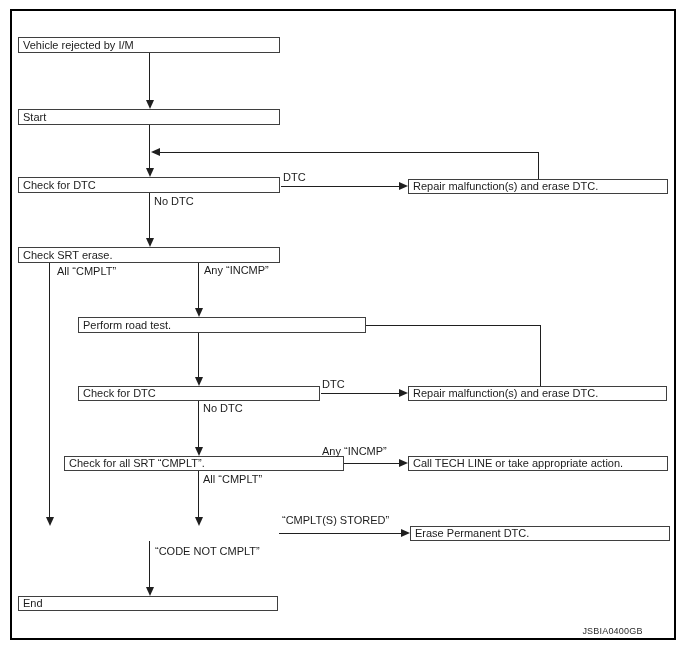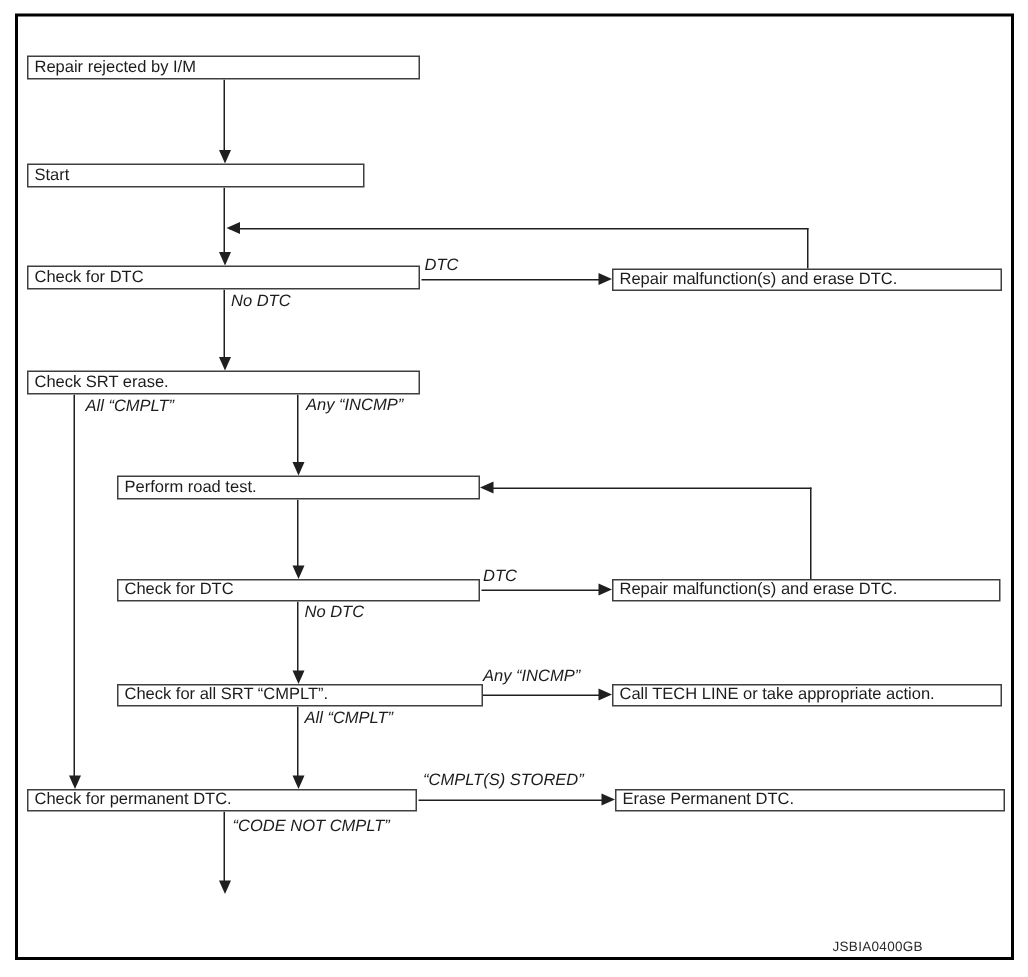--- a/index.html
+++ b/index.html
@@ -34,21 +34,20 @@
     line-height: 11px;
     white-space: nowrap;
     color: #1c1c1c;
   }
   .elabel {
     position: absolute;
     font-size: 11px;
     line-height: 11px;
     white-space: nowrap;
     color: #1c1c1c;
-    font-style: italic;
   }
   .hline { position: absolute; height: 1.4px; background: #1f1f1f; }
   .vline { position: absolute; width: 1.4px; background: #1f1f1f; }
   .arr-down {
     position: absolute; width: 0; height: 0;
     border-left: 4px solid transparent;
     border-right: 4px solid transparent;
     border-top: 9px solid #1f1f1f;
   }
   .arr-right {
@@ -59,21 +58,21 @@
   }
   .arr-left {
     position: absolute; width: 0; height: 0;
     border-top: 4px solid transparent;
     border-bottom: 4px solid transparent;
     border-right: 9px solid #1f1f1f;
   }
   .watermark {
     position: absolute;
     left: 555px; top: 626px; width: 115px;
-    text-align: left;
+    text-align: center;
     font-size: 9px;
     letter-spacing: 0.2px;
     color: #2b2b2b;
   }
 </style>
 </head>
 <body>
 
 <div id="stage">
 
@@ -107,28 +106,28 @@
   <div class="arr-down" style="left:195px;top:447px;"></div>
   <div class="arr-down" style="left:195px;top:517px;"></div>
   <div class="arr-down" style="left:146px;top:587px;"></div>
   <div class="arr-right" style="left:399px;top:182px;"></div>
   <div class="arr-right" style="left:399px;top:389px;"></div>
   <div class="arr-right" style="left:399px;top:459px;"></div>
   <div class="arr-right" style="left:401px;top:529px;"></div>
   <div class="arr-left" style="left:151px;top:148px;"></div>
   <div class="arr-left" style="left:320px;top:321px;"></div>
 
-  <div class="node" style="left:18px;top:37px;width:262px;">Repair rejected by I/M</div>
-  <div class="node" style="left:18px;top:109px;width:225px;">Start</div>
+  <div class="node" style="left:18px;top:37px;width:262px;">Vehicle rejected by I/M</div>
+  <div class="node" style="left:18px;top:109px;width:262px;">Start</div>
   <div class="node" style="left:18px;top:177px;width:262px;">Check for DTC</div>
   <div class="node" style="left:18px;top:247px;width:262px;">Check SRT erase.</div>
-  <div class="node" style="left:78px;top:317px;width:242px;">Perform road test.</div>
+  <div class="node" style="left:78px;top:317px;width:288px;">Perform road test.</div>
   <div class="node" style="left:78px;top:386px;width:242px;height:15px;">Check for DTC</div>
-  <div class="node" style="left:78px;top:456px;width:244px;height:15px;text-align:center;">Check for all SRT “CMPLT”.</div>
-  <div class="node" style="left:18px;top:526px;width:260px;height:15px;">Check for permanent DTC.</div>
+  <div class="node" style="left:64px;top:456px;width:280px;height:15px;text-align:center;">Check for all SRT “CMPLT”.</div>
+  <div class="node" style="left:18px;top:596px;width:260px;height:15px;">End</div>
   <div class="node" style="left:408px;top:179px;width:260px;height:15px;">Repair malfunction(s) and erase DTC.</div>
   <div class="node" style="left:408px;top:386px;width:259px;height:15px;">Repair malfunction(s) and erase DTC.</div>
   <div class="node" style="left:410px;top:526px;width:260px;height:15px;">Erase Permanent DTC.</div>
   <div class="node" style="left:408px;top:456px;width:260px;height:15px;">Call TECH LINE or take appropriate action.</div>
 
   <div class="elabel" style="left:283px;top:172px;">DTC</div>
   <div class="elabel" style="left:154px;top:196px;">No DTC</div>
   <div class="elabel" style="left:57px;top:266px;">All “CMPLT”</div>
   <div class="elabel" style="left:204px;top:265px;">Any “INCMP”</div>
   <div class="elabel" style="left:322px;top:379px;">DTC</div>

